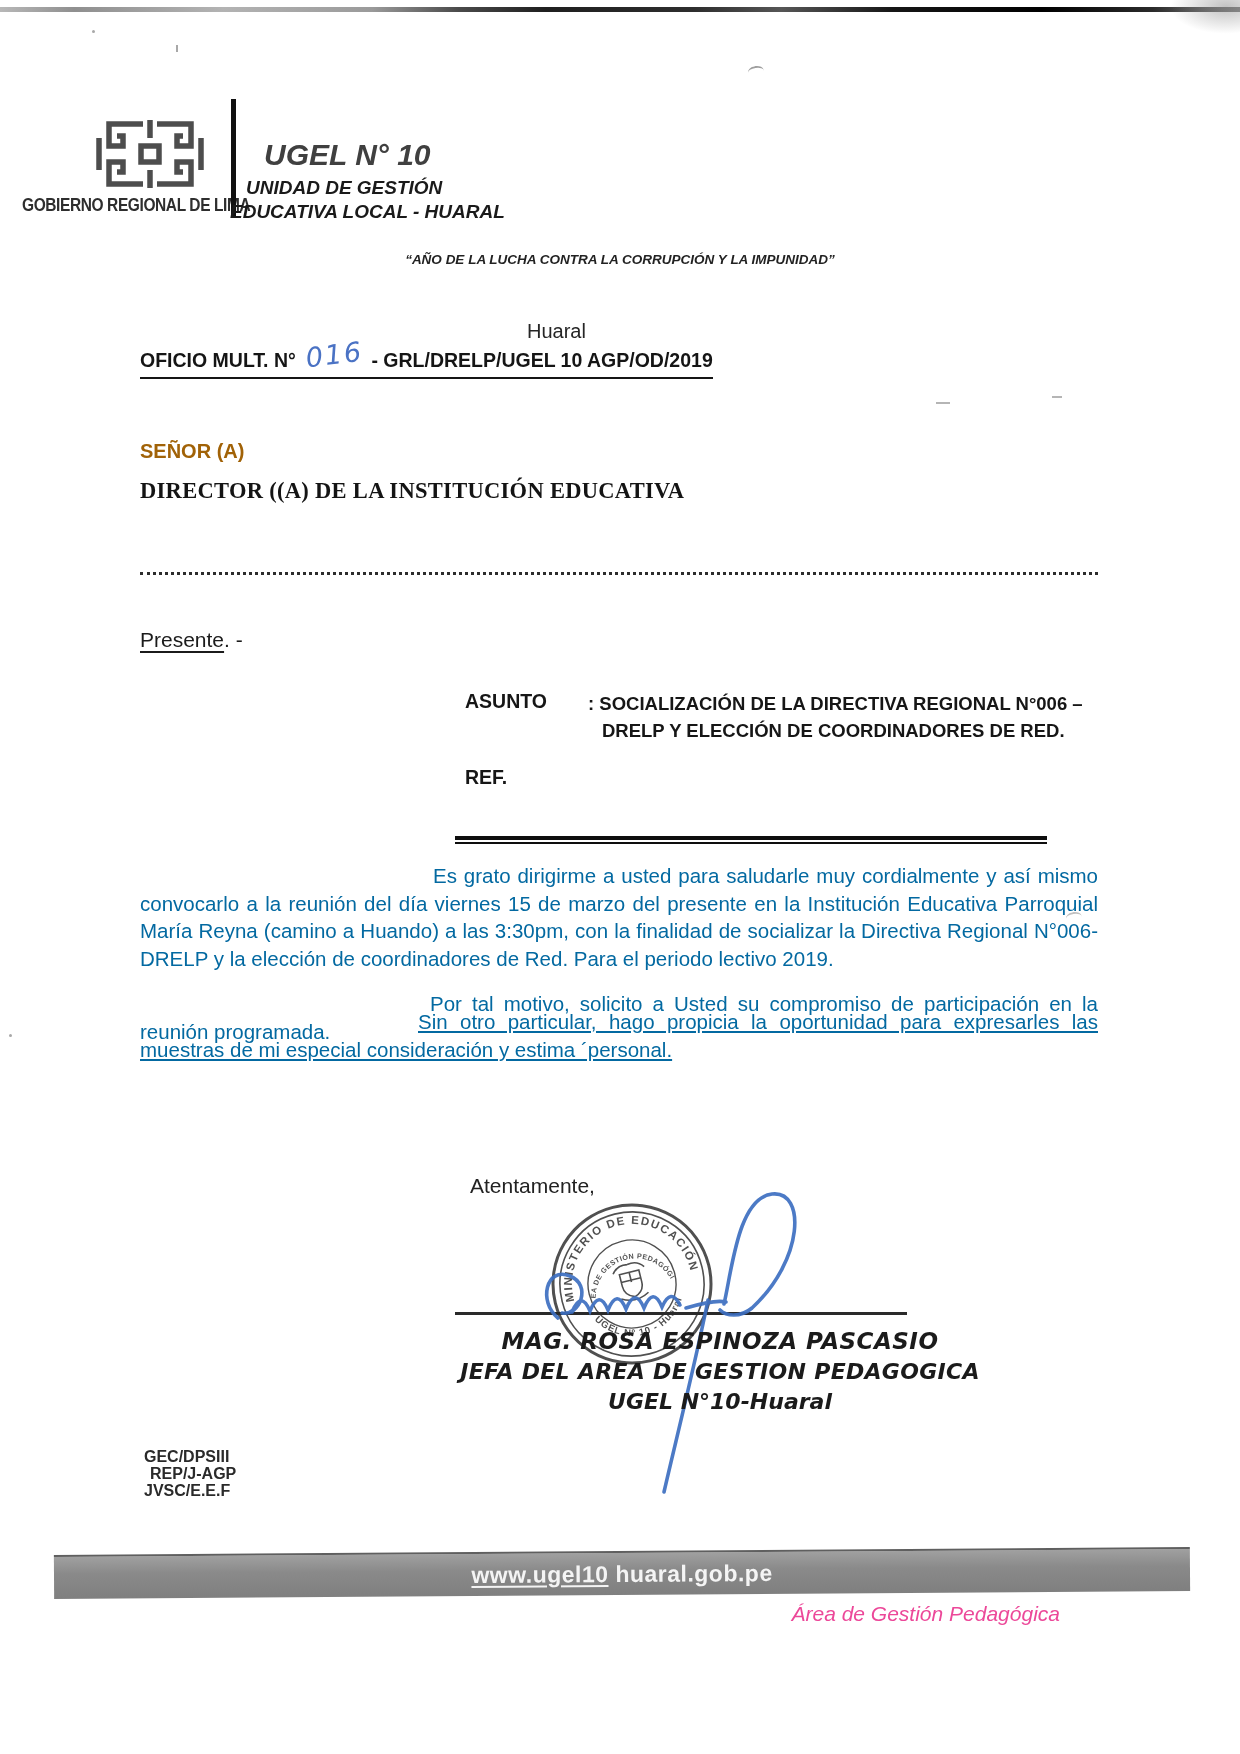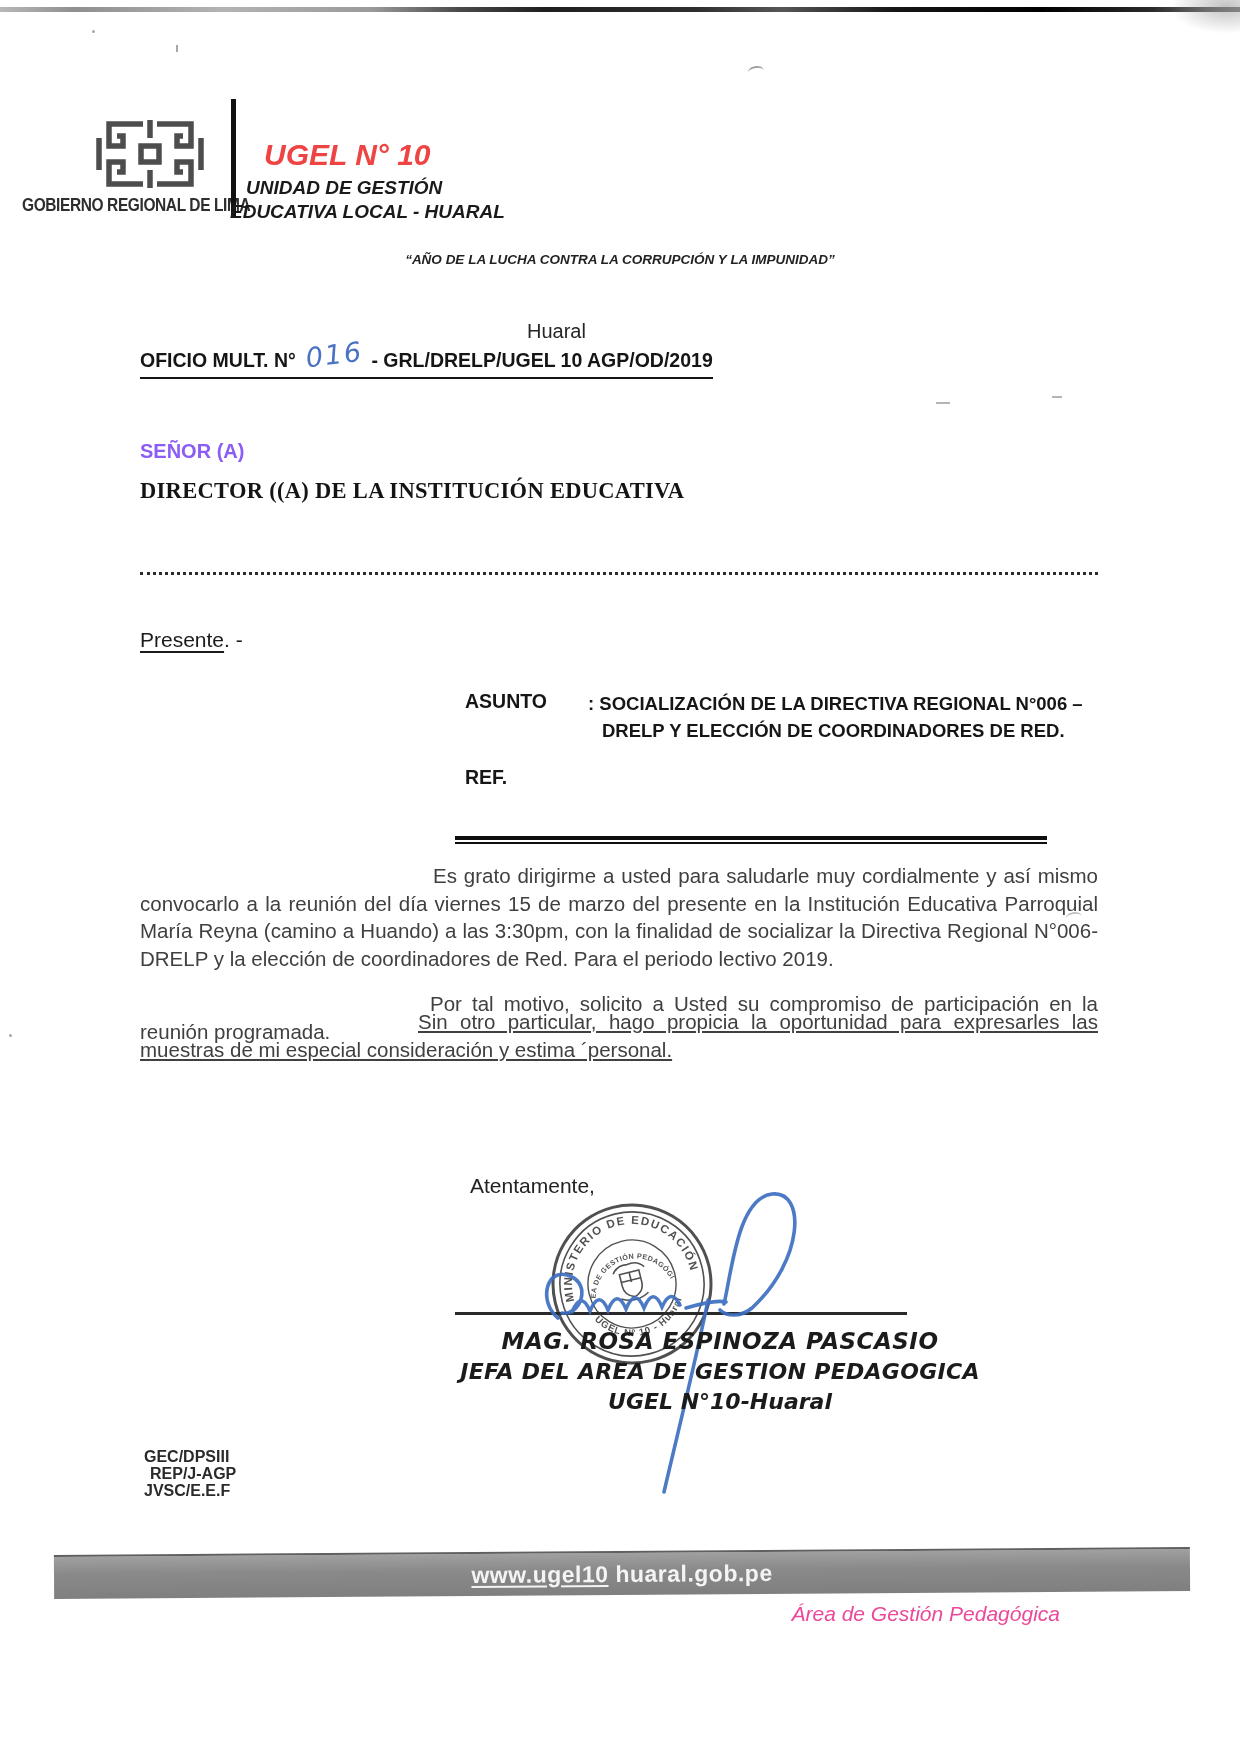--- a/index.html
+++ b/index.html
@@ -13,36 +13,36 @@
   
   .scanline{left:0;top:7px;width:1240px;height:5px;
     background:linear-gradient(90deg,#b8b8b8 0%,#8f8f8f 6%,#b3b3b3 18%,#9a9a9a 30%,#4a4a4a 37%,#1f1f1f 44%,#2e2e2e 56%,#565656 63%,#161616 72%,#000 84%,#2b2b2b 93%,#8a8a8a 100%);}
   .smudge-tr{right:0;top:0;width:70px;height:34px;
     background:radial-gradient(ellipse at 80% 20%,rgba(120,120,120,.45),rgba(255,255,255,0) 70%);}
 
   
   .org-name{left:22px;top:196px;width:200px;font-size:15.5px;font-weight:bold;
     letter-spacing:-0.4px;color:#2e2e2e;transform:scaleY(1.15);white-space:nowrap;}
   .vbar{left:231px;top:99px;width:5px;height:119px;background:#111;}
-  .ugel-title{left:264px;top:138px;font-size:30px;font-weight:bold;font-style:italic;color:#ef4444;}
+  .ugel-title{left:264px;top:138px;font-size:30px;font-weight:bold;font-style:italic;color:#404040;}
   .ugel-sub1{left:246px;top:177px;font-size:19px;font-weight:bold;font-style:italic;color:#1a1a1a;text-align:center;}
   .ugel-sub2{left:230px;top:201px;font-size:19px;font-weight:bold;font-style:italic;color:#1a1a1a;}
 
   .motto{left:300px;top:252px;width:640px;text-align:center;
     font-size:13.5px;font-weight:bold;font-style:italic;color:#222;}
 
   .city{left:527px;top:320px;font-size:20px;color:#262626;}
 
   .oficio{left:140px;top:342px;font-size:19.5px;font-weight:bold;color:#151515;
     border-bottom:2.5px solid #151515;padding-bottom:4px;white-space:nowrap;}
   .oficio .hand{display:inline-block;font-family:"DejaVu Sans",sans-serif;
     font-style:italic;font-weight:normal;font-size:27px;color:#4a72c4;
     transform:rotate(-7deg) translateY(-3px);margin:0 8px 0 10px;letter-spacing:2px;}
 
-  .senor{left:140px;top:440px;font-size:20px;font-weight:600;color:#8b5cf6;}
+  .senor{left:140px;top:440px;font-size:20px;font-weight:600;color:#a16207;}
   .director{left:140px;top:478px;font-size:22.5px;font-weight:bold;
     font-family:"Liberation Serif",serif;color:#141414;letter-spacing:0.3px;}
 
   .dotline{left:140px;top:558px;width:958px;height:14px;border-bottom:3px dotted #2c2c2c;}
 
   .presente{left:140px;top:628px;font-size:21px;font-weight:500;color:#1b1b1b;}
   .presente .und{text-decoration:underline;text-underline-offset:4px;}
 
   .meta-label{font-size:19.5px;font-weight:bold;color:#161616;}
   .meta-value{font-size:18.5px;font-weight:bold;color:#161616;white-space:pre-line;
@@ -50,21 +50,21 @@
   .asunto-label{left:465px;top:690px;}
   .asunto-value{left:588px;top:690px;}
   .ref-label{left:465px;top:766px;}
   .ref-value{left:588px;top:766px;}
 
   .dblrule{left:455px;top:836px;width:592px;}
   .dblrule .r1{height:4px;background:#0e0e0e;}
   .dblrule .r2{height:2px;background:#0e0e0e;margin-top:2px;}
 
   .body-par{left:140px;width:958px;font-size:20.5px;line-height:27.5px;
-    text-align:justify;color:#404040;}
+    text-align:justify;color:#0369a1;}
   .p1{top:862px;text-indent:293px;}
   .p2{top:990px;text-indent:290px;}
   .p3{top:1008px;text-indent:278px;text-decoration:underline;}
 
   .closing{left:470px;top:1174px;font-size:21px;color:#222;text-align:center;}
 
   .stamp-wrap{left:548px;top:1200px;width:168px;height:168px;transform:rotate(-14deg);opacity:.88;}
   .sig-svg{left:480px;top:1150px;width:360px;height:360px;pointer-events:none;}
   .sig-rule{left:455px;top:1312px;width:452px;height:3px;background:#2a2a2a;}
 

